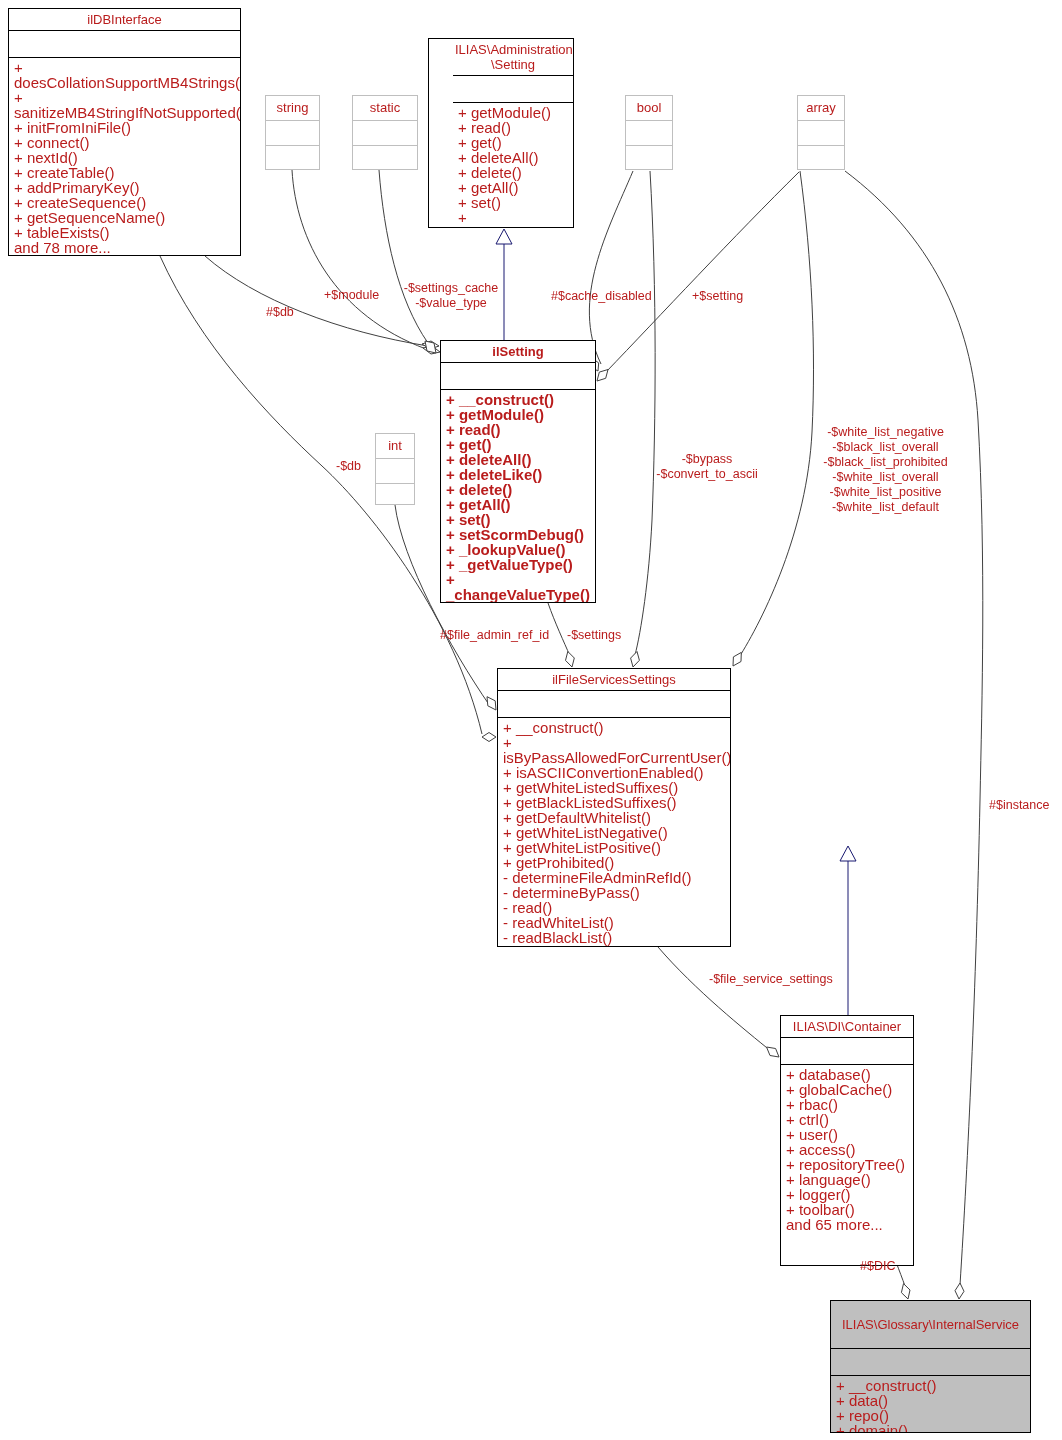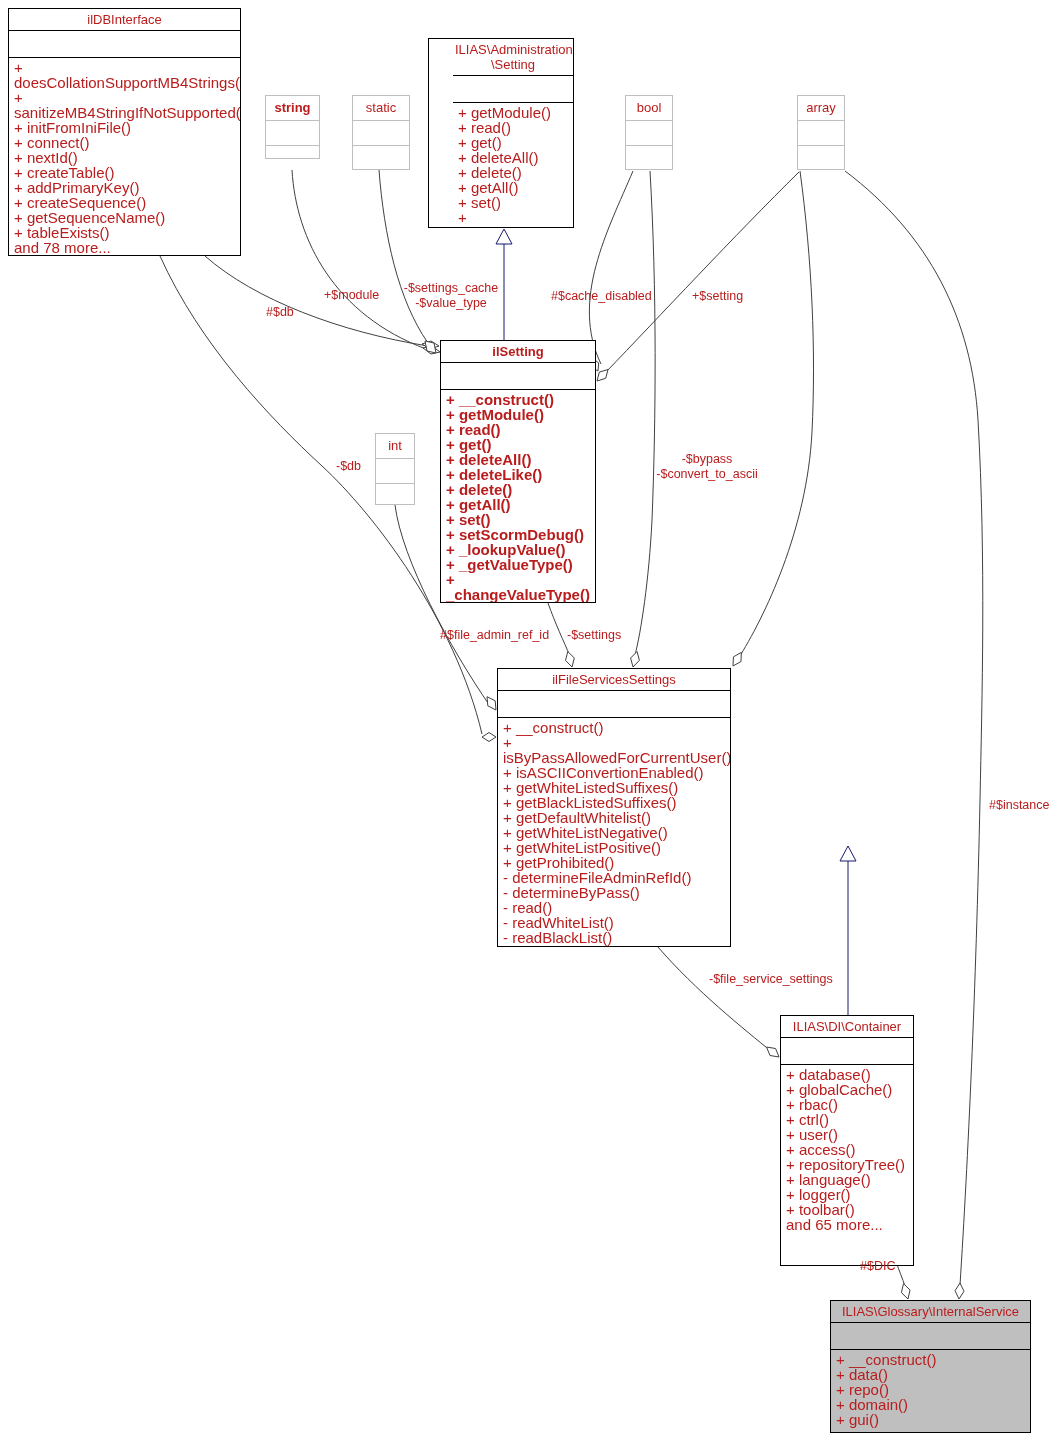--- a/index.html
+++ b/index.html
@@ -145,35 +145,35 @@
 + user()
 + access()
 + repositoryTree()
 + language()
 + logger()
 + toolbar()
 and 65 more...</div>
   </div>
 
   <div class="box highlight" style="left:830px;top:1300px;width:201px;height:133px;">
-    <div class="title" style="padding:3px 2px;">ILIAS\Glossary\InternalService</div>
+    <div class="title" style="padding:16px 2px;">ILIAS\Glossary\InternalService</div>
     <div class="attrs"></div>
     <div class="methods">+ __construct()
 + data()
 + repo()
 + domain()
 + gui()</div>
   </div>
 
-  <div class="typebox" style="left:265px;top:95px;width:55px;height:64px;font-weight:bold;">
+  <div class="typebox" style="left:265px;top:95px;width:55px;height:75px;">
     <div class="trow">string</div>
     <div class="trow"></div>
     <div class="trow"></div>
   </div>
-  <div class="typebox" style="left:352px;top:95px;width:58px;height:75px;">
+  <div class="typebox" style="left:352px;top:95px;width:66px;height:75px;">
     <div class="trow">static</div>
     <div class="trow"></div>
     <div class="trow"></div>
   </div>
   <div class="typebox" style="left:625px;top:95px;width:48px;height:75px;">
     <div class="trow">bool</div>
     <div class="trow"></div>
     <div class="trow"></div>
   </div>
   <div class="typebox" style="left:797px;top:95px;width:48px;height:75px;">
@@ -189,19 +189,25 @@
 
   <div class="lbl" style="left:266px;top:288px;margin-top:17px;">#$db</div>
   <div class="lbl" style="left:324px;top:288px;">+$module</div>
   <div class="lbl center" style="left:398px;top:281px;width:106px;">-$settings_cache
 -$value_type</div>
   <div class="lbl" style="left:551px;top:289px;">#$cache_disabled</div>
   <div class="lbl" style="left:692px;top:289px;">+$setting</div>
   <div class="lbl" style="left:336px;top:459px;">-$db</div>
   <div class="lbl center" style="left:648px;top:452px;width:118px;">-$bypass
 -$convert_to_ascii</div>
+  <div class="lbl center" style="left:813px;top:425px;width:145px;">-$white_list_negative
+-$black_list_overall
+-$black_list_prohibited
+-$white_list_overall
+-$white_list_positive
+-$white_list_default</div>
   <div class="lbl" style="left:440px;top:628px;">#$file_admin_ref_id</div>
   <div class="lbl" style="left:567px;top:628px;">-$settings</div>
   <div class="lbl" style="left:709px;top:972px;">-$file_service_settings</div>
   <div class="lbl" style="left:860px;top:1259px;text-align:right;">#$DIC</div>
   <div class="lbl" style="left:989px;top:798px;">#$instance</div>
 
 </div>
 
 </body></html>

